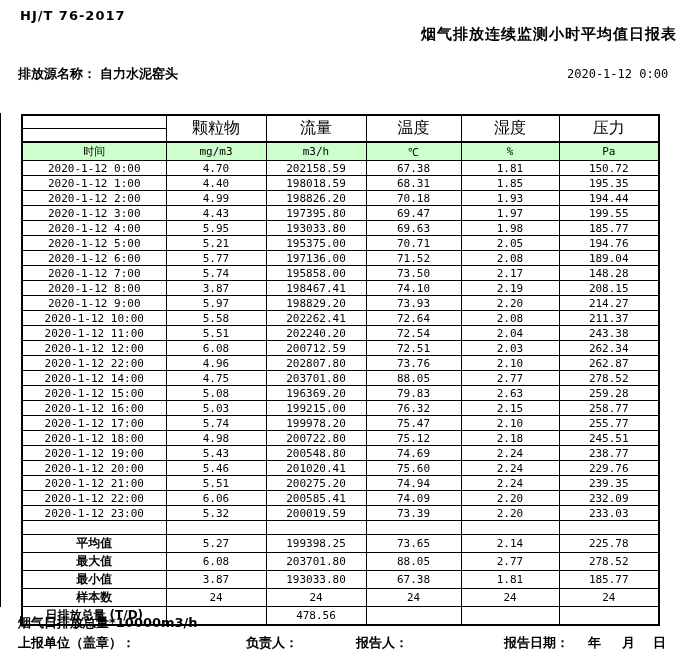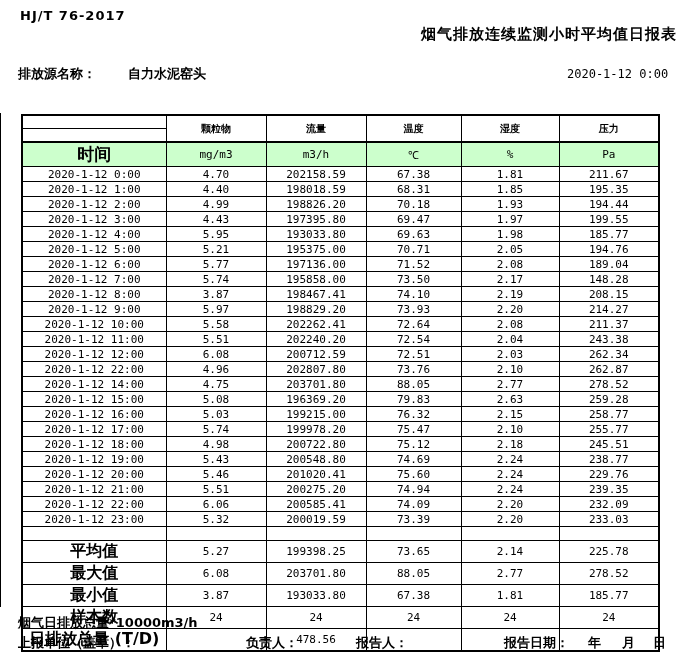--- a/index.html
+++ b/index.html
@@ -3,44 +3,44 @@
 <meta charset="utf-8">
 <style>
   html,body{margin:0;padding:0;}
   body{
     width:677px;height:660px;position:relative;background:#ffffff;color:#000;
     font-family:"DejaVu Sans","Liberation Sans",sans-serif;overflow:hidden;
   }
   .doc-code{position:absolute;left:20px;top:8px;font-size:13px;font-weight:bold;letter-spacing:1px;}
   .title{position:absolute;left:0;top:25px;width:100%;text-align:right;font-size:15px;font-weight:bold;letter-spacing:1px;}
   .source-line{position:absolute;left:18px;top:65px;font-size:13px;font-weight:bold;}
-  .source-name{margin-left:32px;font-family:Liberation Mono, monospace;}
+  .source-name{margin-left:4px;font-family:Liberation Mono, monospace;}
   .report-datetime{position:absolute;left:567px;top:67px;font-size:12px;font-family:"DejaVu Sans Mono",monospace;}
   .page-edge-line{position:absolute;left:0;top:113px;width:1px;height:494px;background:#000;}
 
   table.report{
     position:absolute;left:21px;top:114px;width:637px;
     border-collapse:collapse;table-layout:fixed;
     border:2px solid #000;
   }
   table.report td,table.report th{
     border:1px solid #000;padding:0;text-align:center;vertical-align:middle;
     overflow:hidden;white-space:nowrap;
   }
   tr.head-sub td,tr.head-sub th{height:12px;}
-  th.pollutant{font-size:10px;font-weight:bold;}
+  th.pollutant{font-size:16px;font-weight:normal;}
   tr.unit-row td{
     height:17px;background:#ccffcc;border-top:2px solid #000;
     font-size:11px;font-family:"DejaVu Sans Mono",monospace;
   }
-  tr.unit-row td.time-head{font-size:17px;font-weight:bold;font-family:"DejaVu Sans","Liberation Sans",sans-serif;}
+  tr.unit-row td.time-head{font-size:11px;font-weight:normal;font-family:"DejaVu Sans","Liberation Sans",sans-serif;}
   tr.data-row td{height:14px;font-size:11px;font-family:"DejaVu Sans Mono",monospace;}
   tr.spacer-row td{height:13px;}
   tr.summary-row td{height:14px;font-size:11px;font-family:"DejaVu Sans Mono",monospace;}
-  tr.summary-row td.c-label{font-size:16px;font-weight:bold;font-family:"DejaVu Sans","Liberation Sans",sans-serif;}
+  tr.summary-row td.c-label{font-size:12px;font-weight:bold;font-family:"DejaVu Sans","Liberation Sans",sans-serif;}
 
   .footer-note{position:absolute;left:18px;top:614px;font-size:13px;font-weight:bold;text-align:center;}
   .signature-line{position:absolute;left:0;top:634px;width:677px;font-size:13px;font-weight:bold;}
   .signature-line span{position:absolute;white-space:nowrap;}
   .sig-unit{left:18px;}
   .sig-resp{left:246px;}
   .sig-reporter{left:356px;}
   .sig-date{left:504px;}
   .sig-year{left:588px;}
   .sig-month{left:622px;}
@@ -89,21 +89,21 @@
       <td>Pa</td>
     </tr>
   </thead>
   <tbody>
       <tr class="data-row">
         <td class="c-time">2020-1-12 0:00</td>
         <td class="c-num">4.70</td>
         <td class="c-num">202158.59</td>
         <td class="c-num">67.38</td>
         <td class="c-num">1.81</td>
-        <td class="c-num">211.67</td>
+        <td class="c-num">150.72</td>
       </tr>
       <tr class="data-row">
         <td class="c-time">2020-1-12 1:00</td>
         <td class="c-num">4.40</td>
         <td class="c-num">198018.59</td>
         <td class="c-num">68.31</td>
         <td class="c-num">1.85</td>
         <td class="c-num">195.35</td>
       </tr>
       <tr class="data-row">

